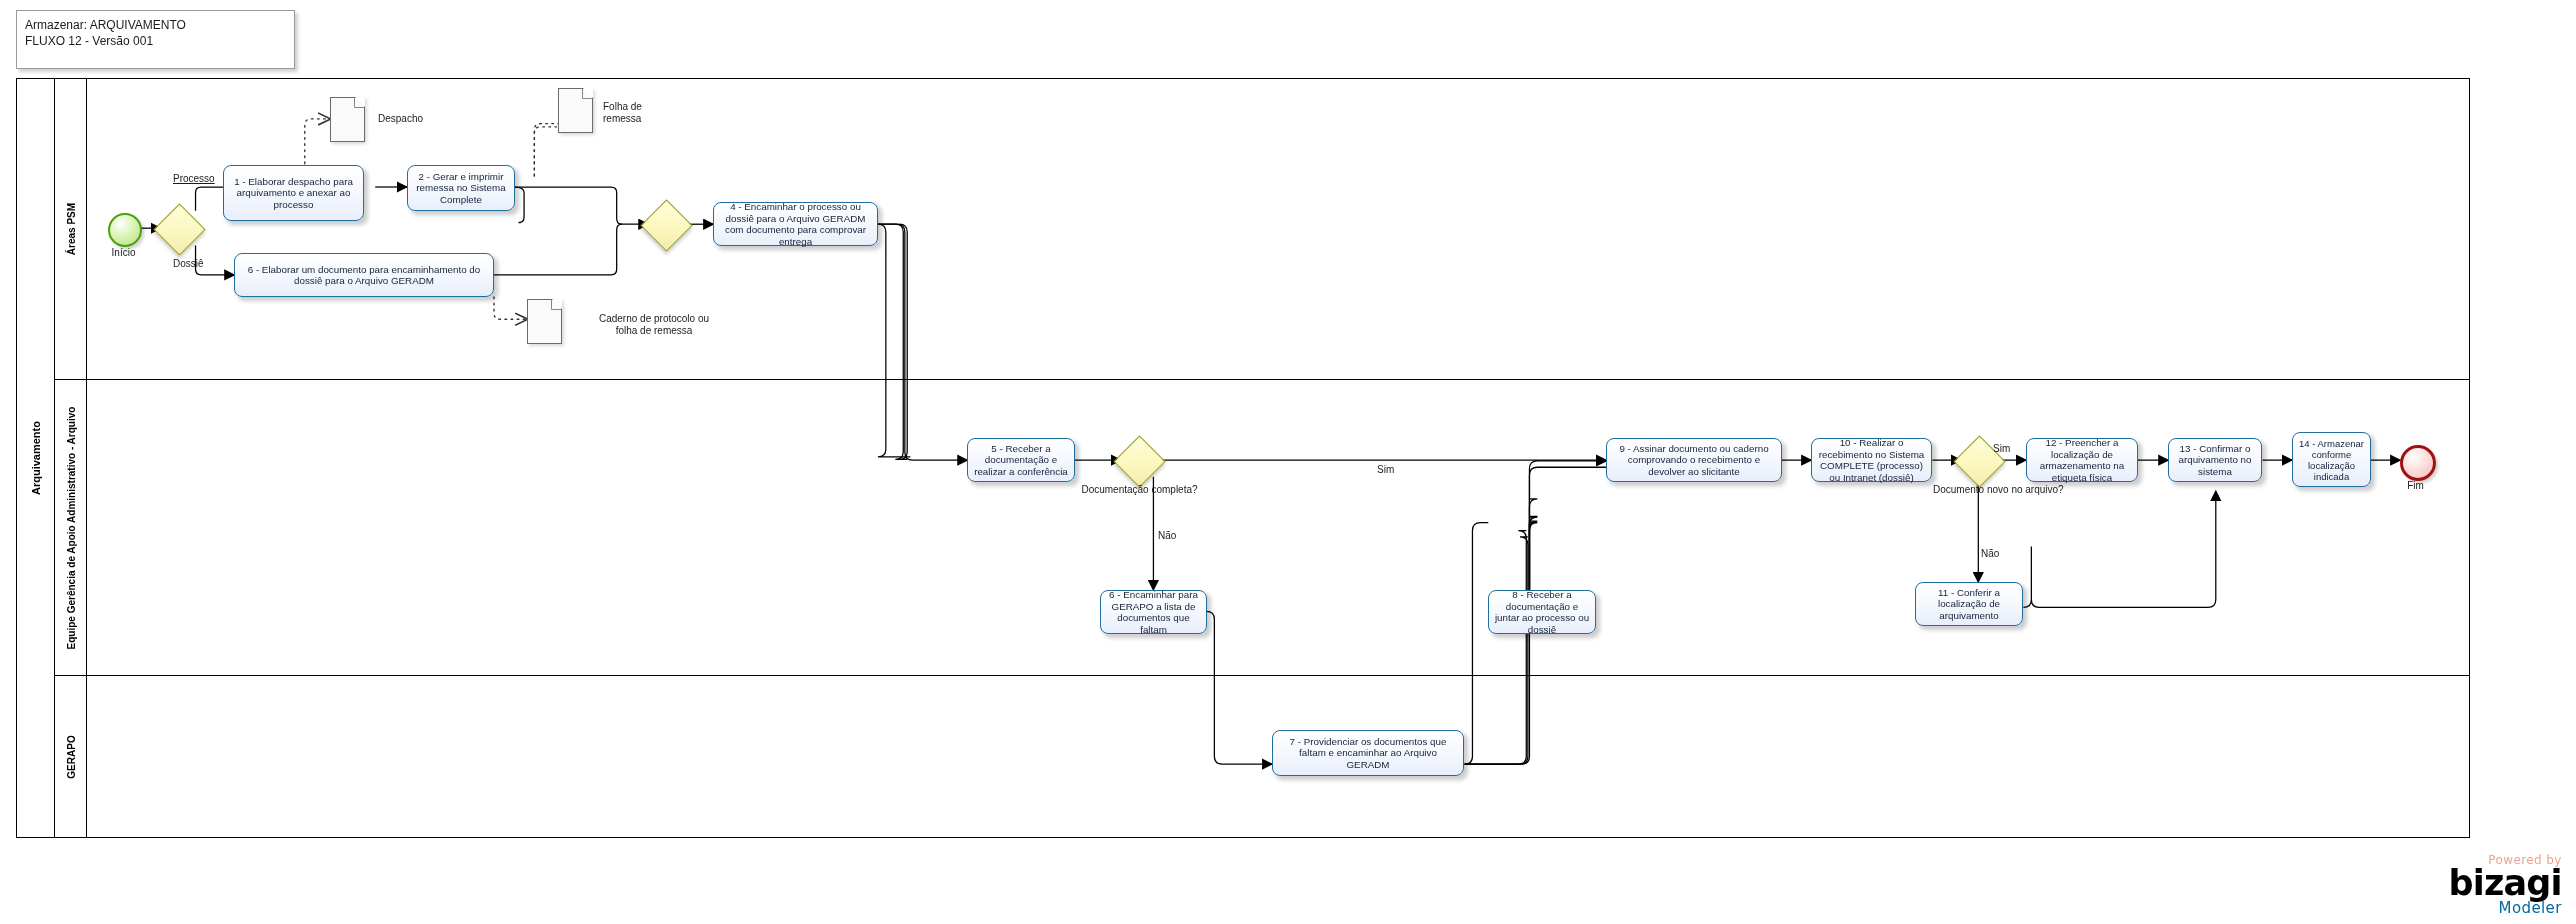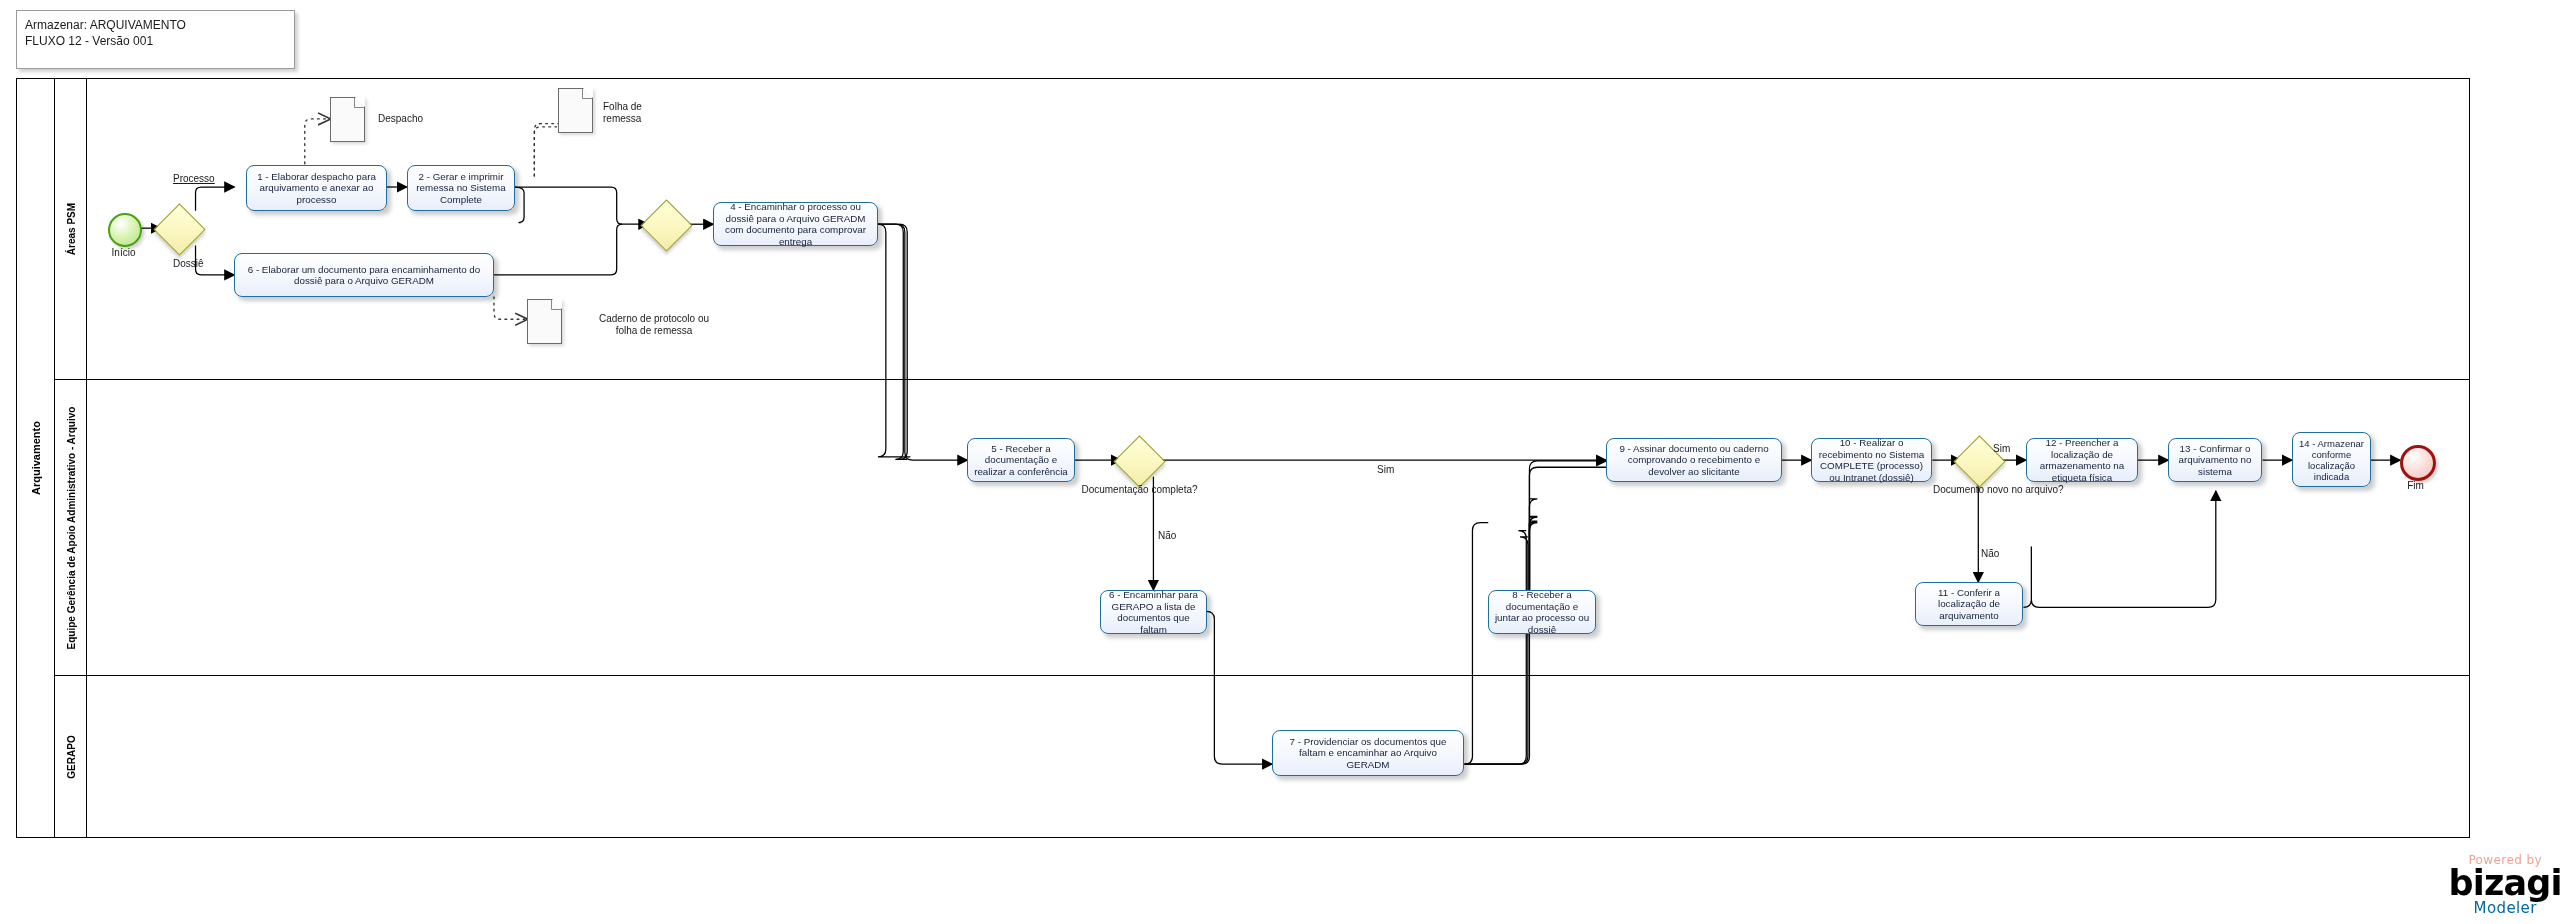--- a/index.html
+++ b/index.html
@@ -75,21 +75,21 @@
         box-shadow:-0.8px 0.8px 0 0 #6b6b6b;}
 
   
   .lbl{position:absolute;font-size:10px;line-height:12px;color:#1b1b1b;white-space:pre;}
   .lbl.c{text-align:center;}
 
   
   svg.wires{position:absolute;left:0;top:0;width:2576px;height:925px;overflow:visible;pointer-events:none;}
 
   
-  .logo{position:absolute;right:14.2px;bottom:8px;text-align:center;
+  .logo{position:absolute;right:14.2px;bottom:8px;text-align:right;
         font-family:"DejaVu Sans", sans-serif;}
   .logo .pw{font-size:12px;color:#f0a392;letter-spacing:0.4px;}
   .logo .bz{font-size:35px;line-height:32px;color:#000000;font-weight:bold;letter-spacing:-0.8px;}
   .logo .md{font-size:15px;color:#0369a1;letter-spacing:0.4px;}
 </style>
 </head>
 <body>
 
 <div class="canvas">
 
@@ -226,21 +226,21 @@
   <div class="lbl" style="left:378px;top:113px;">Despacho</div>
 
   <div class="dobj" style="left:558px;top:88px;"></div>
   <div class="lbl" style="left:603px;top:101px;">Folha de
 remessa</div>
 
   <div class="dobj" style="left:527px;top:299px;"></div>
   <div class="lbl c" style="left:567px;top:313px;width:174px;">Caderno de protocolo ou
 folha de remessa</div>
 
-  <div class="task" style="left:246px;top:165px;width:141px;height:46px;">1 - Elaborar despacho para arquivamento e anexar ao processo</div>
+  <div class="task" style="left:223px;top:165px;width:141px;height:56px;">1 - Elaborar despacho para arquivamento e anexar ao processo</div>
   <div class="task" style="left:407px;top:165px;width:108px;height:46px;">2 - Gerar e imprimir remessa no Sistema Complete</div>
   <div class="task" style="left:234px;top:253px;width:260px;height:44px;">6 - Elaborar um documento para encaminhamento  do dossiê para o Arquivo GERADM</div>
   <div class="task" style="left:713px;top:202px;width:165px;height:44px;">4 - Encaminhar o processo ou dossiê para o Arquivo GERADM com documento para comprovar entrega</div>
 
   <div class="task" style="left:967px;top:438px;width:108px;height:44px;">5 - Receber a documentação e realizar a conferência</div>
   <div class="task" style="left:1100px;top:590px;width:107px;height:44px;">6 - Encaminhar para GERAPO a lista de documentos que faltam</div>
   <div class="task" style="left:1272px;top:730px;width:192px;height:46px;">7 - Providenciar os documentos que faltam e encaminhar ao Arquivo GERADM</div>
   <div class="task" style="left:1488px;top:590px;width:108px;height:44px;">8 - Receber a documentação e juntar ao processo ou dossiê</div>
 
   <div class="task" style="left:1606px;top:438px;width:176px;height:44px;">9 - Assinar documento ou caderno comprovando o recebimento e devolver ao slicitante</div>

